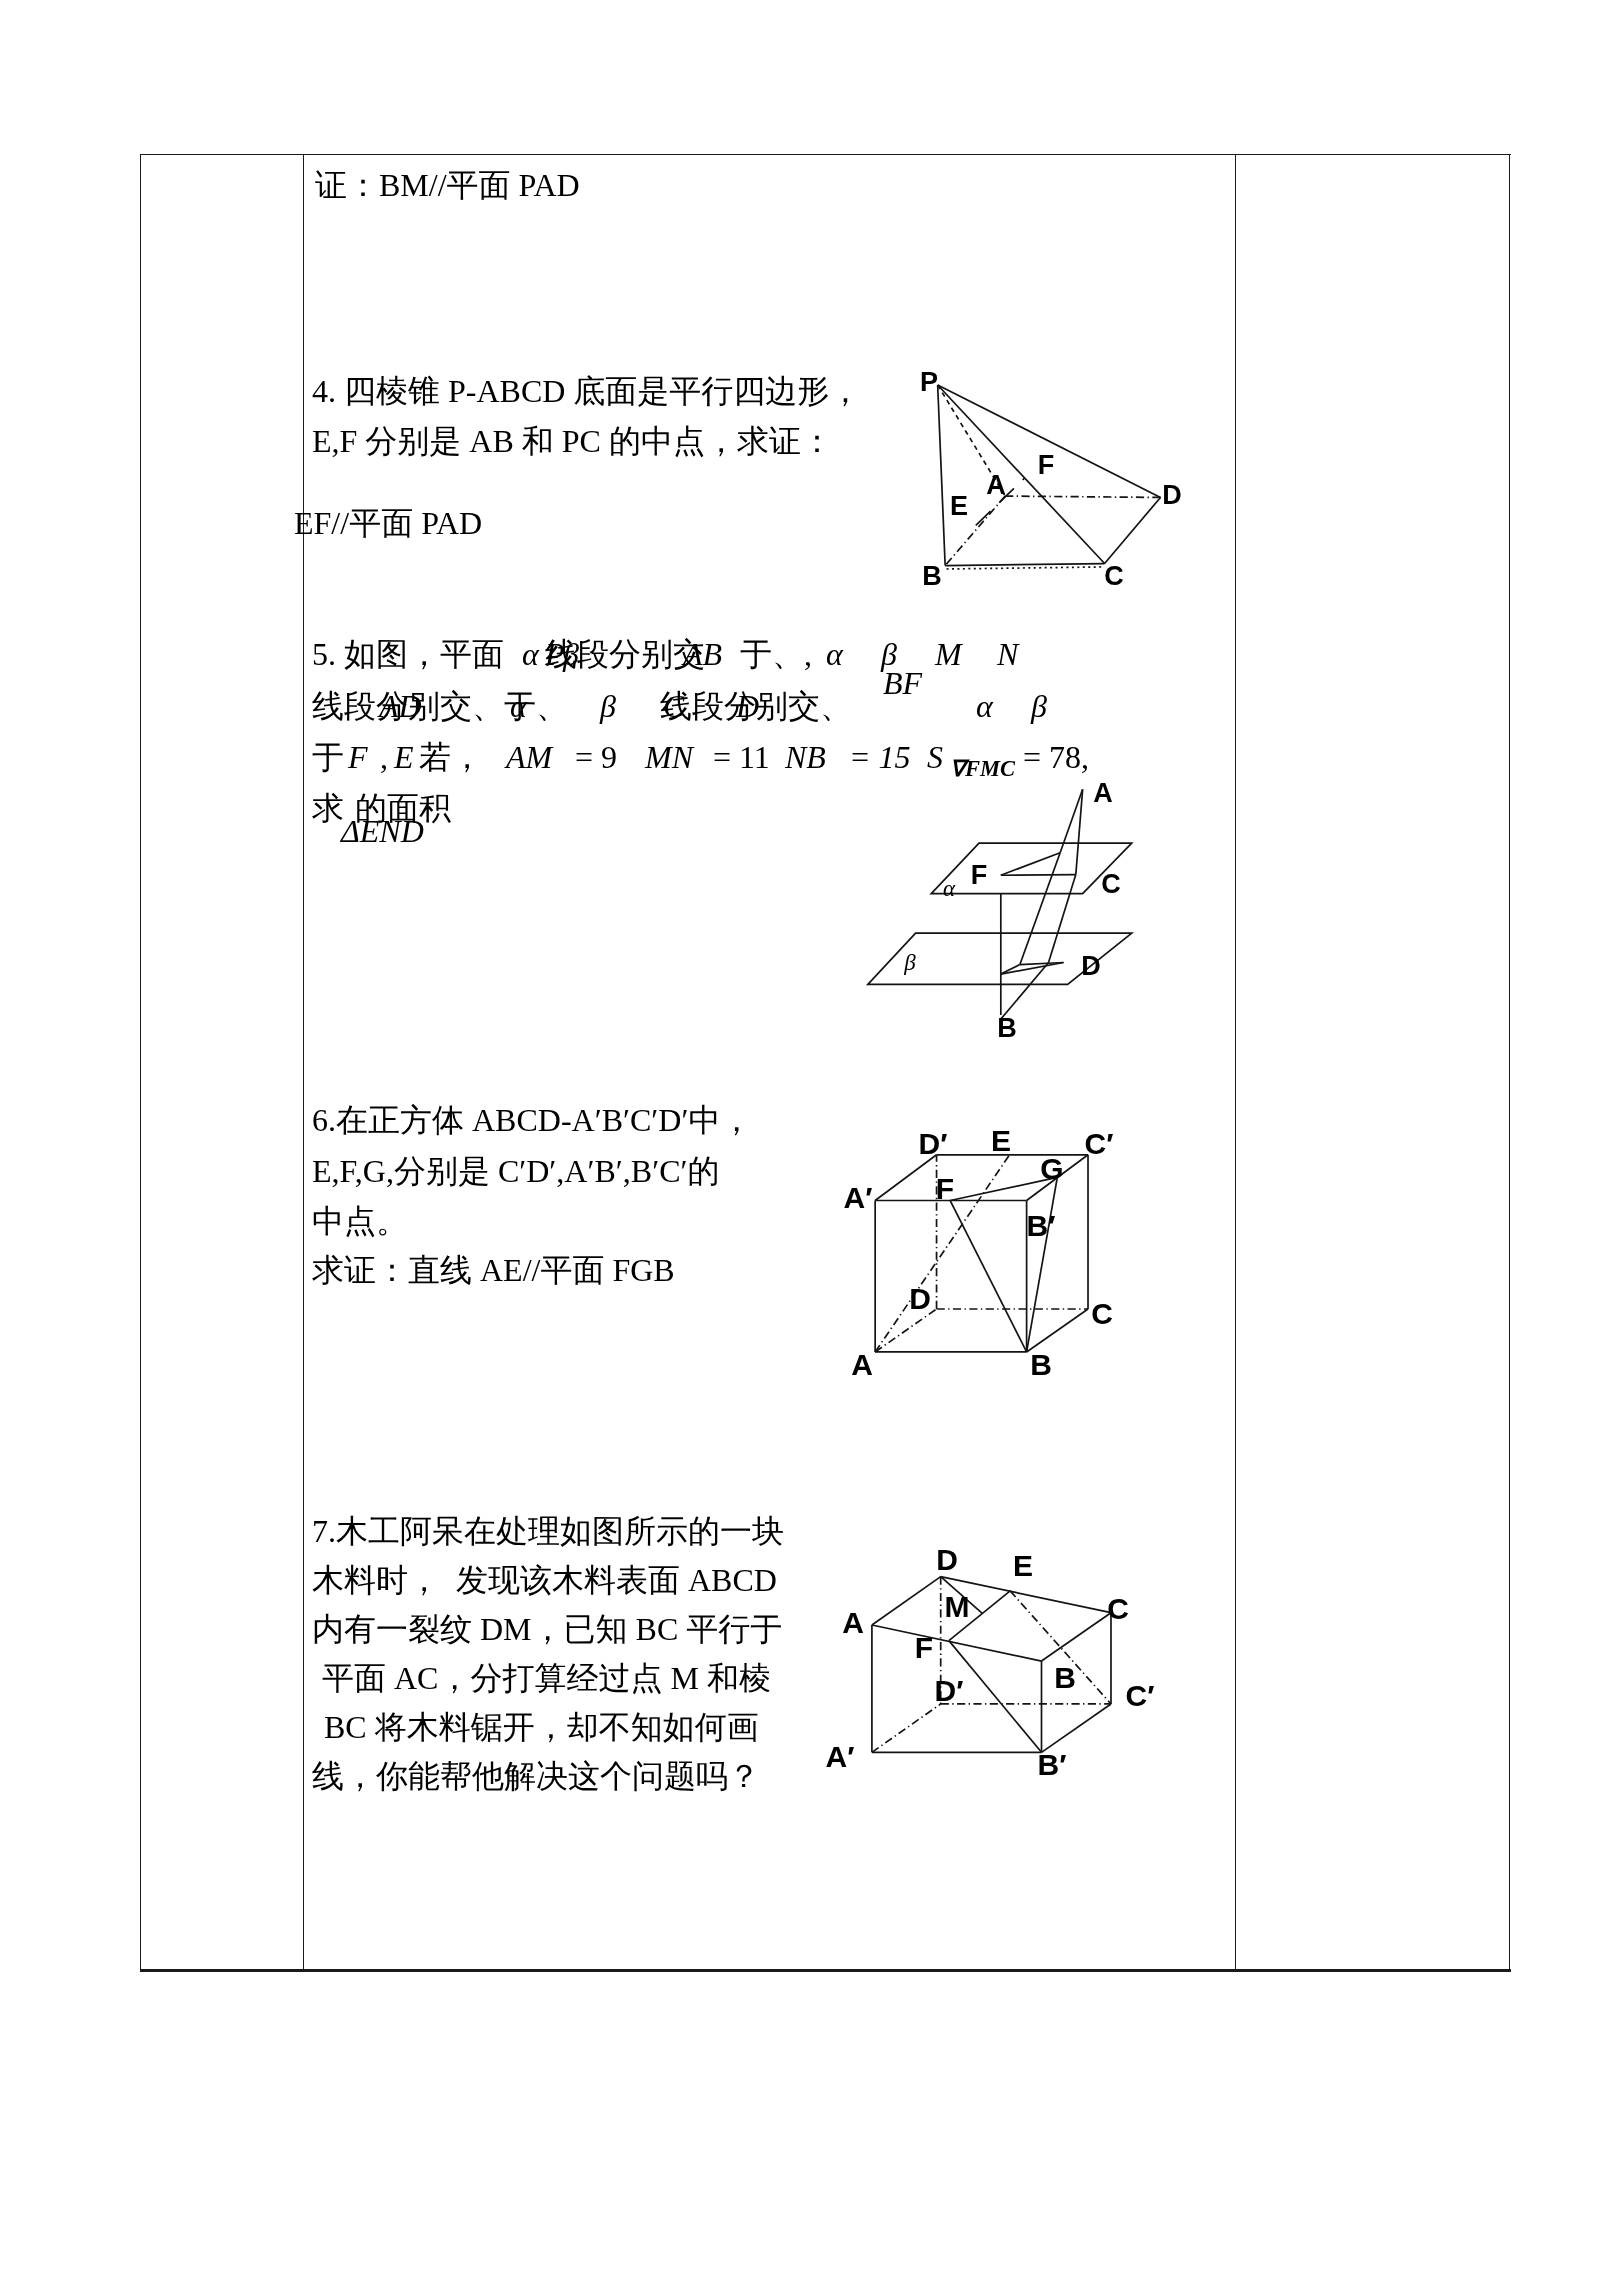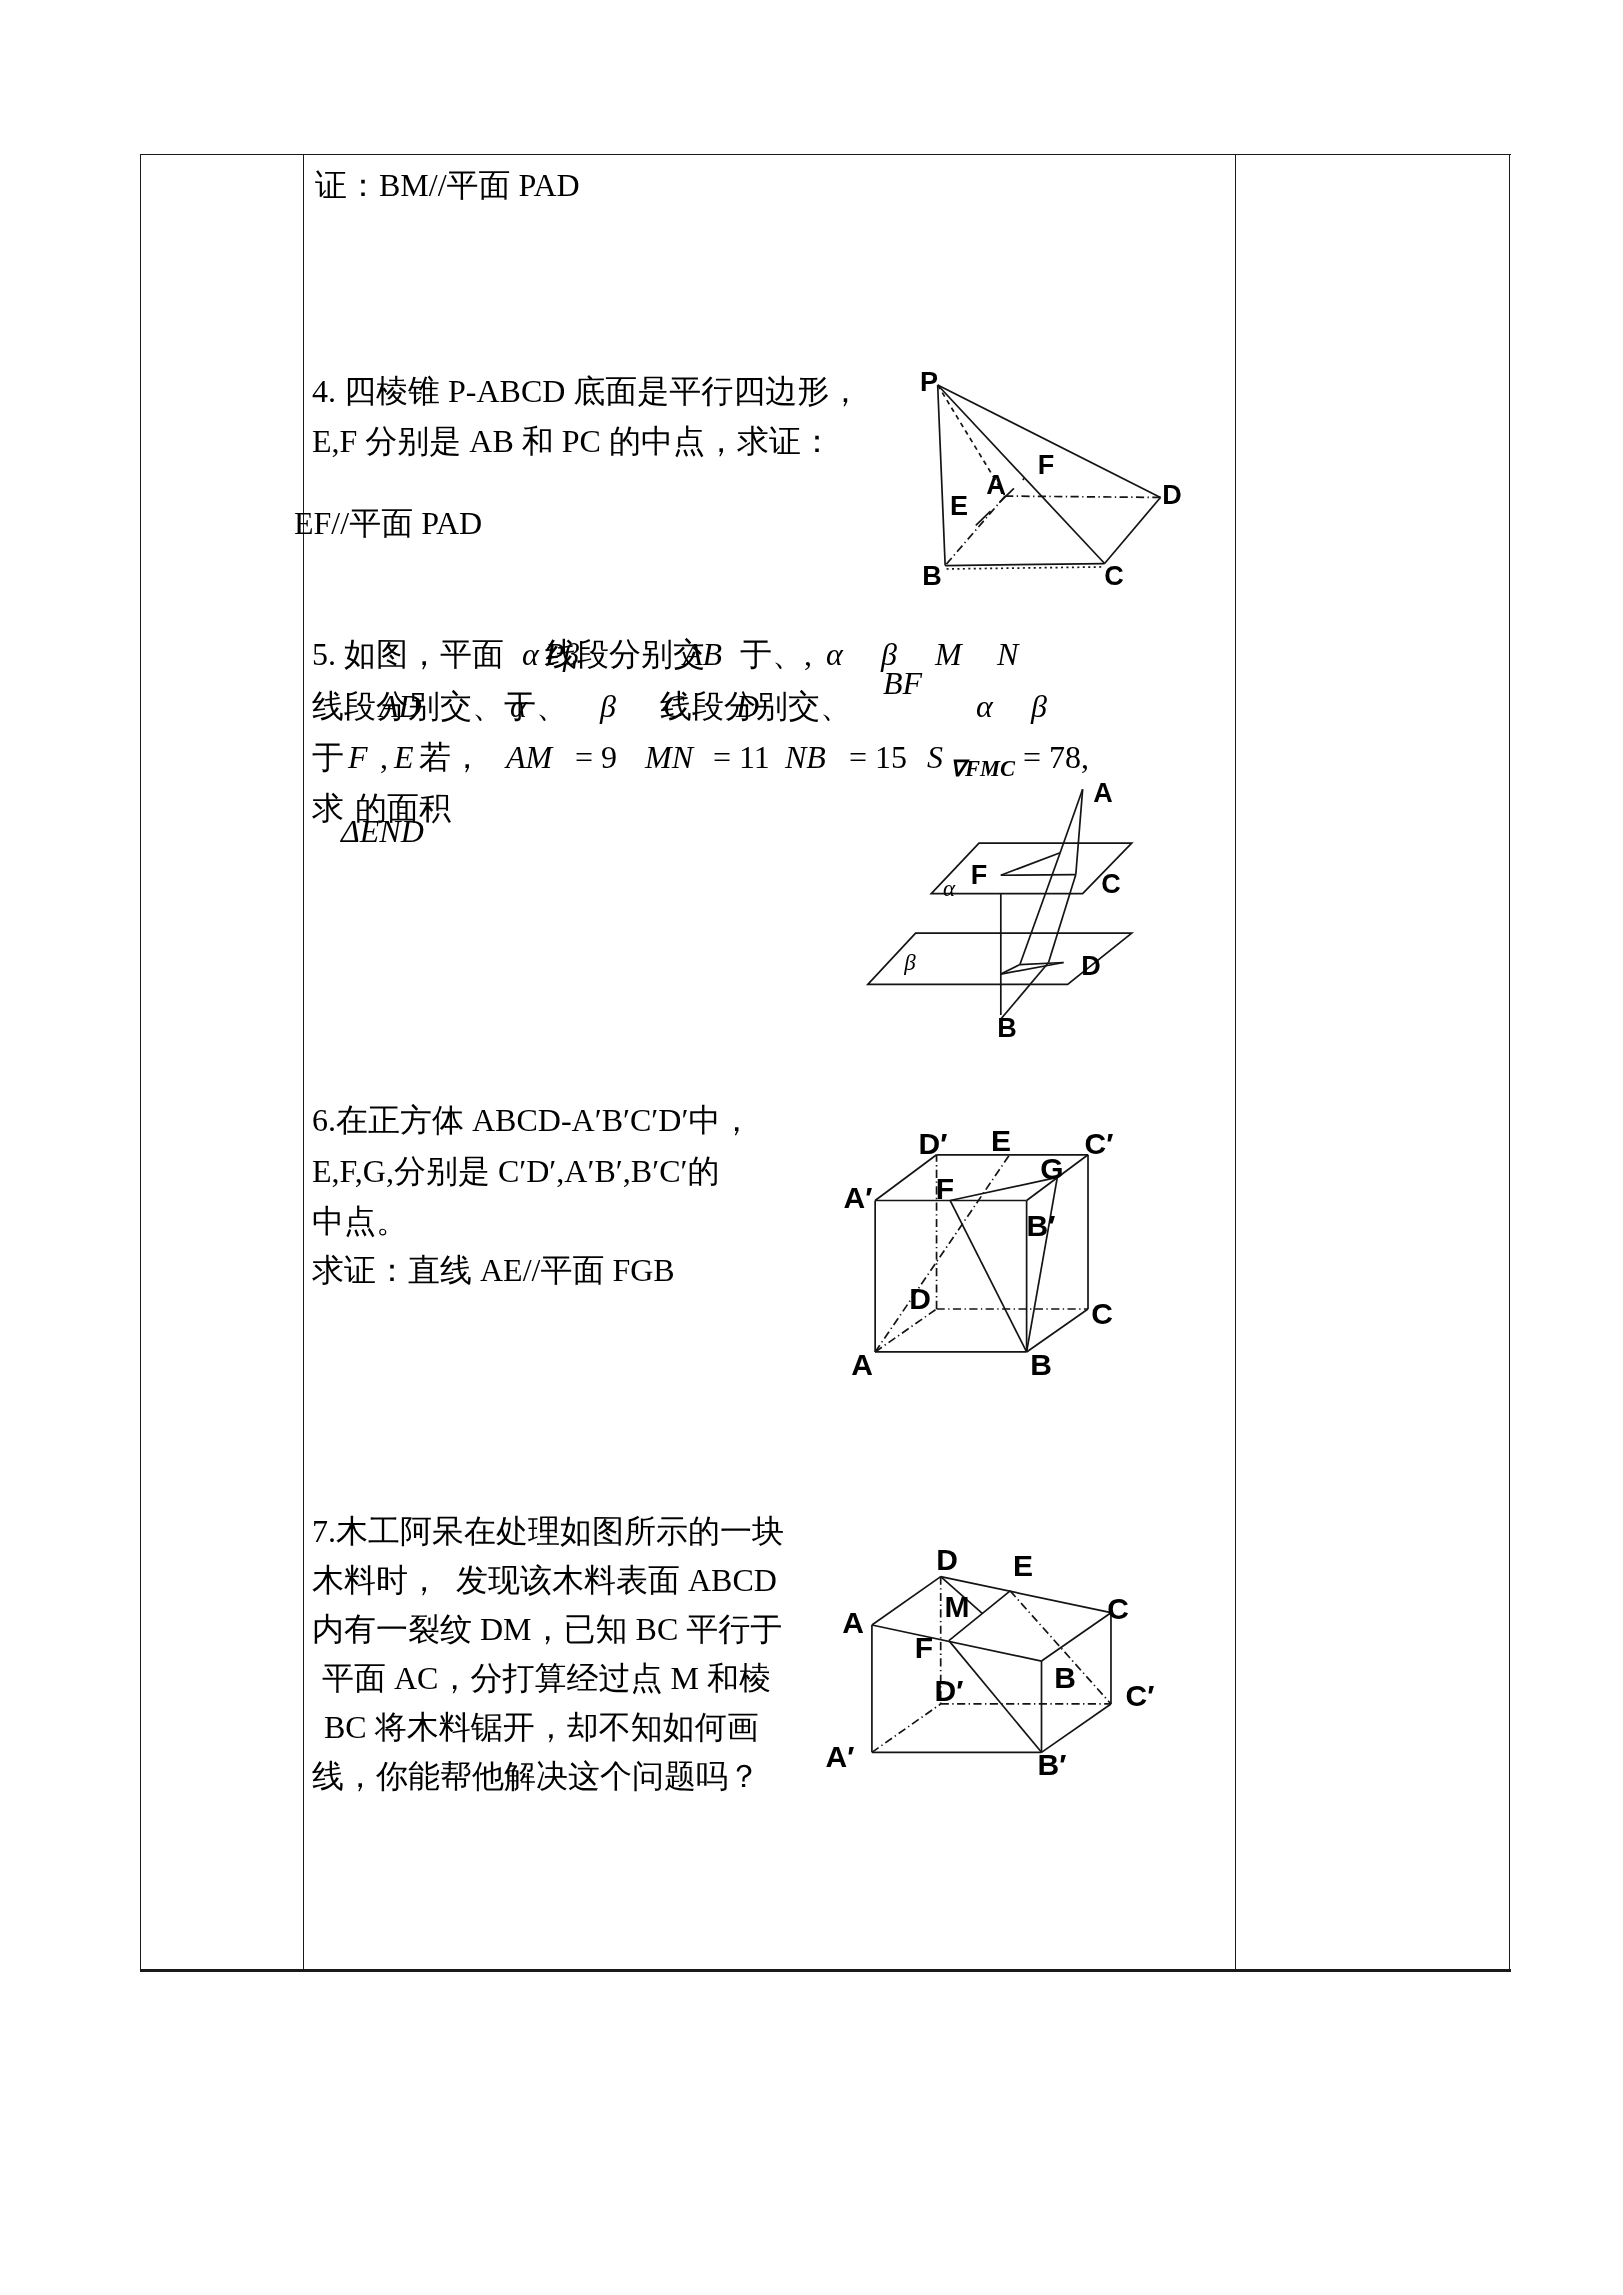--- a/index.html
+++ b/index.html
@@ -61,21 +61,21 @@
       <span class="seg cjk" style="left: 312px; top: 740px;">于</span>
       <span class="seg it" style="left: 348px; top: 740px;">F</span>
       <span class="seg cjk" style="left: 372px; top: 740px;"> ,</span>
       <span class="seg it" style="left: 394px; top: 740px;">E</span>
       <span class="seg cjk" style="left: 419px; top: 740px;">若，</span>
       <span class="seg it" style="left: 506px; top: 740px;">AM</span>
       <span class="seg cjk" style="left: 575px; top: 740px;">= 9</span>
       <span class="seg it" style="left: 645px; top: 740px;">MN</span>
       <span class="seg cjk" style="left: 713px; top: 740px;">= 11</span>
       <span class="seg it" style="left: 785px; top: 740px;">NB</span>
-      <span class="seg cjk" style="left: 849px; top: 740px;">= 15</span>
+      <span class="seg cjk" style="left: 849px; top: 740px; font-style: italic;">= 15</span>
       <span class="seg it" style="left: 927px; top: 740px;">S</span>
       <span class="seg itsub" style="left: 950px; top: 758px;">∇FMC</span>
       <span class="seg cjk" style="left: 1023px; top: 740px;">= 78,</span>
       <span class="seg cjk" style="left: 312px; top: 791px;">求</span>
       <span class="seg cjk" style="left: 355px; top: 791px;">的面积</span>
       <span class="seg it" style="left: 341px; top: 814px;">ΔEND</span>
       <span class="seg cjk" style="left: 312px; top: 1103px;">6.在正方体 ABCD-A′B′C′D′中，</span>
       <span class="seg cjk" style="left: 312px; top: 1154px;">E,F,G,分别是 C′D′,A′B′,B′C′的</span>
       <span class="seg cjk" style="left: 312px; top: 1204px;">中点。</span>
       <span class="seg cjk" style="left: 312px; top: 1253px;">求证：直线 AE//平面 FGB</span>

